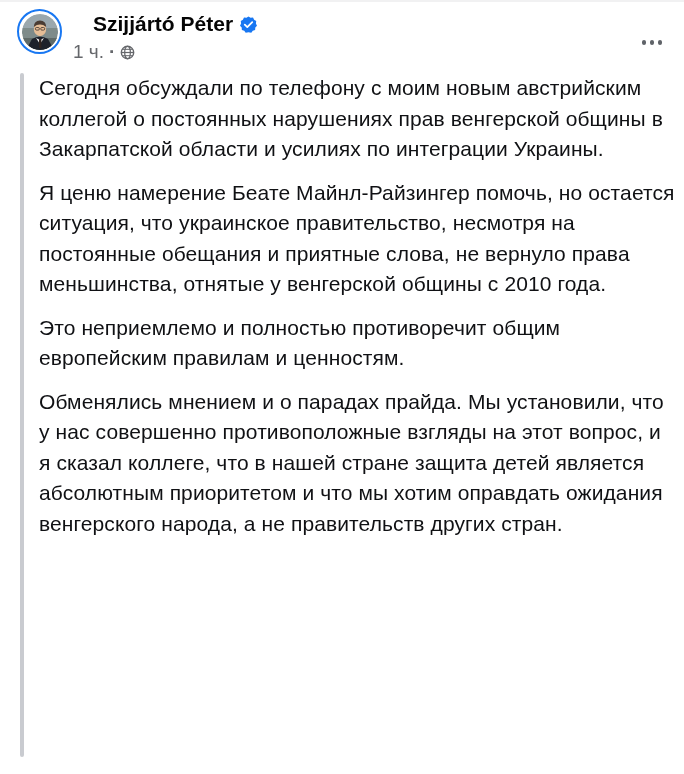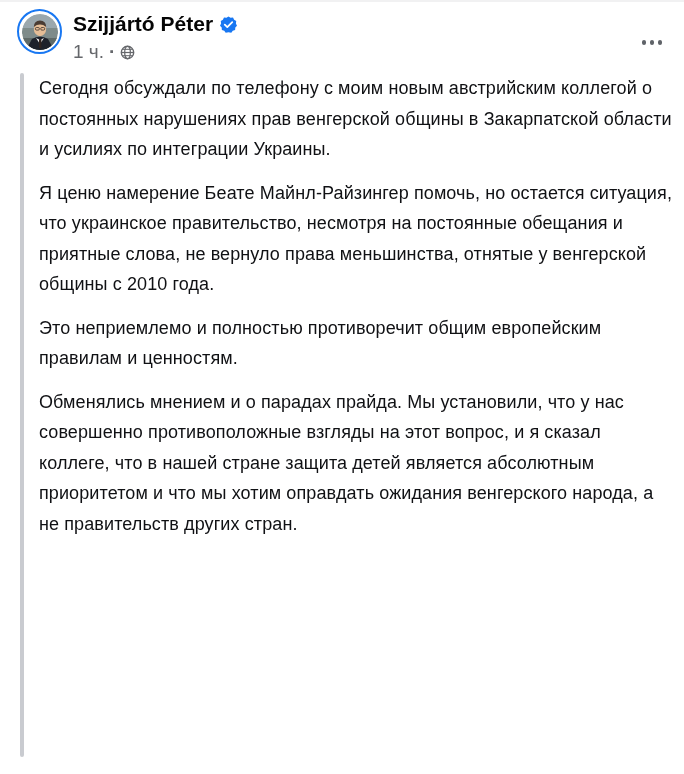--- a/index.html
+++ b/index.html
@@ -47,20 +47,21 @@
   }
   .header-text { margin-left: 11px; padding-top: 3px; }
   .name-row {
     display: flex;
     align-items: center;
     gap: 7px;
     font-size: 21px;
     font-weight: bold;
     color: #050505;
     line-height: 1.15;
+    margin-left: 20px;
   }
   .name-row .name { cursor: pointer; }
   .meta-row {
     display: flex;
     align-items: center;
     gap: 5px;
     margin-top: 6px;
     font-size: 19px;
     color: #65676b;
     line-height: 1;
@@ -89,21 +90,21 @@
     height: calc(774px - 90px);
   }
   .quote-bar {
     width: 4px;
     border-radius: 2px;
     background: #c9cbd0;
     flex-shrink: 0;
   }
   .post-text {
     padding-left: 15px;
-    font-size: 18px;
+    font-size: 21px;
     line-height: 30.5px;
     color: #101114;
     letter-spacing: 0.1px;
   }
   .post-text p { margin: 0 0 13px 0; }
 </style>
 </head>
 <body>
 
 <div class="card">

